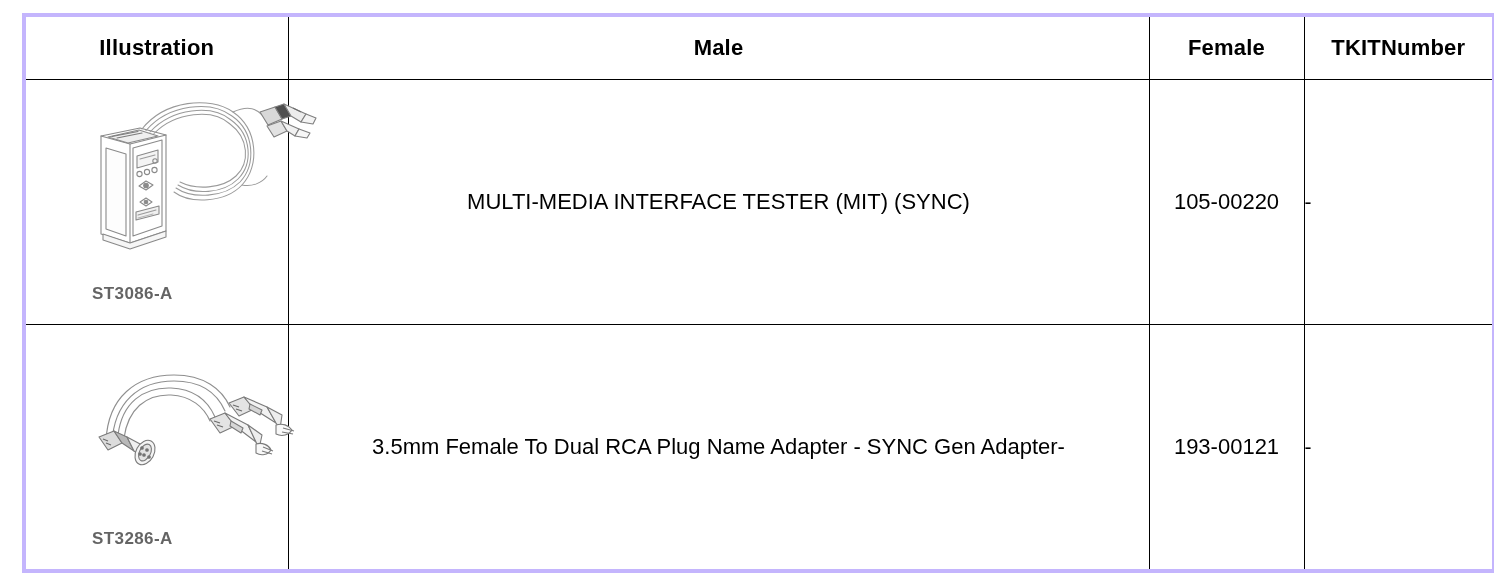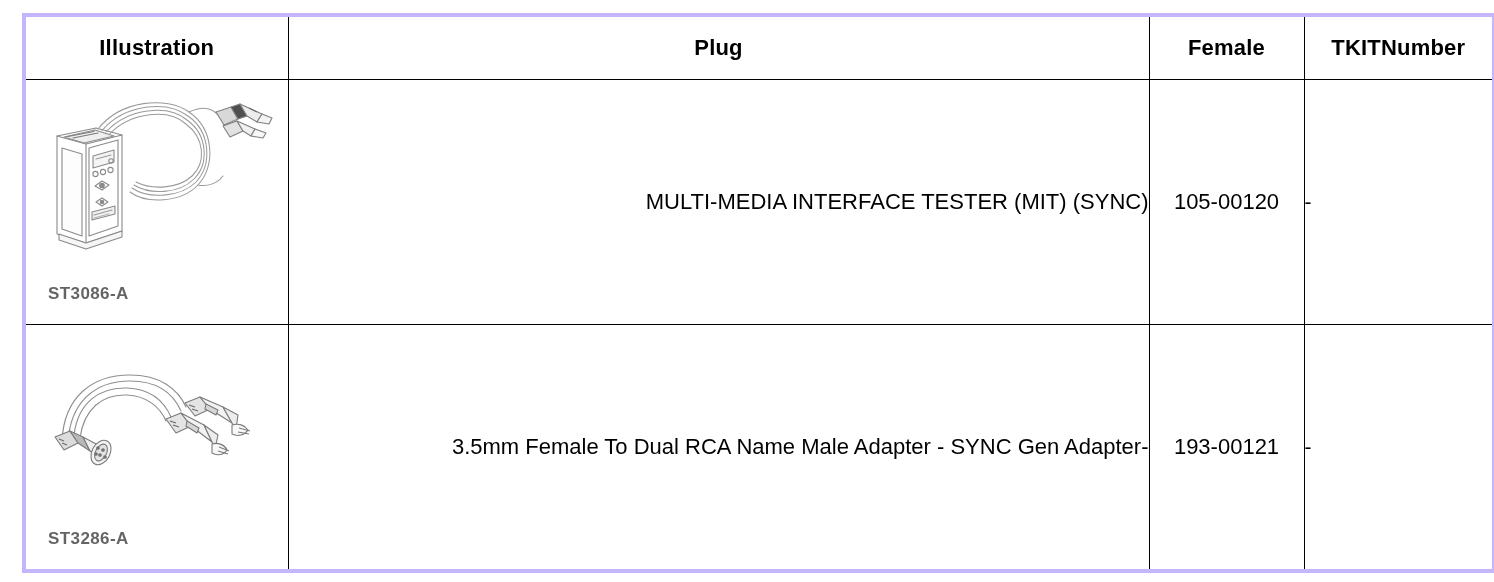--- a/index.html
+++ b/index.html
@@ -62,40 +62,41 @@
   .body-row td {
     height: 244px;
     vertical-align: middle;
   }
   .cell-illustration {
     vertical-align: top;
     position: relative;
   }
   .cell-name {
     font-size: 22px;
-    text-align: right;
+    text-align: center;
     padding-left: 14px;
     padding-right: 10px;
     line-height: 1.25;
   }
   .cell-number {
     font-size: 22px;
     text-align: center;
   }
   .cell-tkit {
     font-size: 21px;
     text-align: left;
     padding-left: 14px;
   }
 
   
   .illus-wrap {
     position: relative;
     width: 100%;
     height: 244px;
+    margin-left: 44px;
   }
   .illus-art {
     position: absolute;
     left: 0;
     top: 6px;
     width: 262px;
     height: 180px;
   }
   .illus-code {
     position: absolute;
@@ -119,21 +120,21 @@
     <colgroup>
       <col class="col-illustration">
       <col class="col-name">
       <col class="col-number">
       <col class="col-tkit">
     </colgroup>
 
     <thead>
       <tr class="head-row">
         <th>Illustration</th>
-        <th>Plug</th>
+        <th>Male</th>
         <th>Female</th>
         <th>TKITNumber</th>
       </tr>
     </thead>
 
     <tbody>
 
       <tr class="body-row row-1">
         <td class="cell-illustration">
           <div class="illus-wrap">
@@ -197,21 +198,21 @@
                 <path d="M211 35 L229 43 L225 50 L217 45 Z" fill="#f1f1f1"></path>
                 <path d="M229 43 L240 47 L237 52 L225 50 Z" fill="#f7f7f7"></path>
               </g>
             </svg>
 
             <div class="illus-code">ST3086-A</div>
           </div>
         </td>
 
         <td class="cell-name">MULTI-MEDIA INTERFACE TESTER (MIT) (SYNC)</td>
-        <td class="cell-number">105-00120</td>
+        <td class="cell-number">105-00220</td>
         <td class="cell-tkit">-</td>
       </tr>
 
       <tr class="body-row row-2">
         <td class="cell-illustration">
           <div class="illus-wrap">
             <svg class="illus-art" viewBox="0 0 262 180">
 
               <g fill="none" stroke="#8f8f8f" stroke-width="1.15" stroke-linecap="round">
                 <path d="M36 96 C38 52 66 30 104 30 C134 30 152 44 160 62"></path>
@@ -257,20 +258,20 @@
                 <path d="M186 99 C192 97 199 100 201 105 C198 110 191 111 186 108 Z" fill="#f8f8f8"></path>
                 <path d="M193 102 L203 106"></path>
                 <path d="M192 106 L202 109"></path>
               </g>
             </svg>
 
             <div class="illus-code">ST3286-A</div>
           </div>
         </td>
 
-        <td class="cell-name">3.5mm Female To Dual RCA Name Male Adapter - SYNC Gen Adapter-</td>
+        <td class="cell-name">3.5mm Female To Dual RCA Plug Name Adapter - SYNC Gen Adapter-</td>
         <td class="cell-number">193-00121</td>
         <td class="cell-tkit">-</td>
       </tr>
     </tbody>
   </table>
 
 </div>
 
 </body></html>

